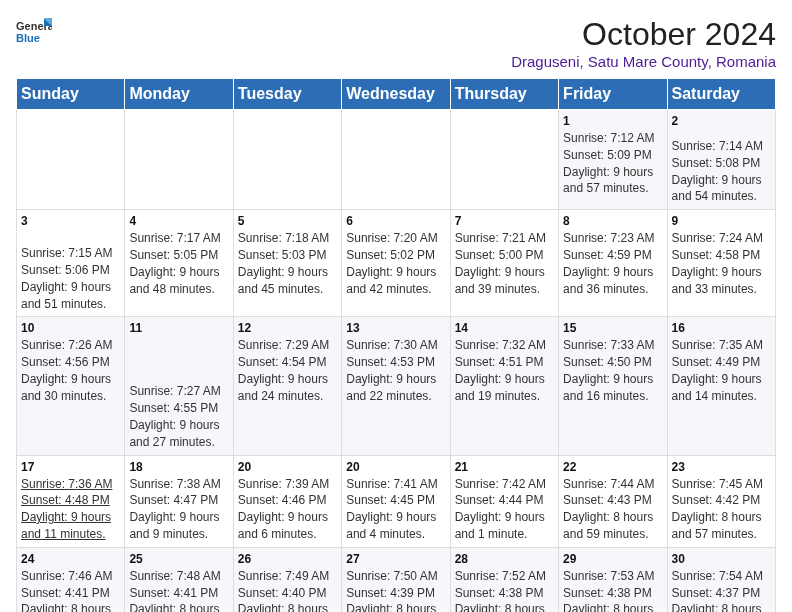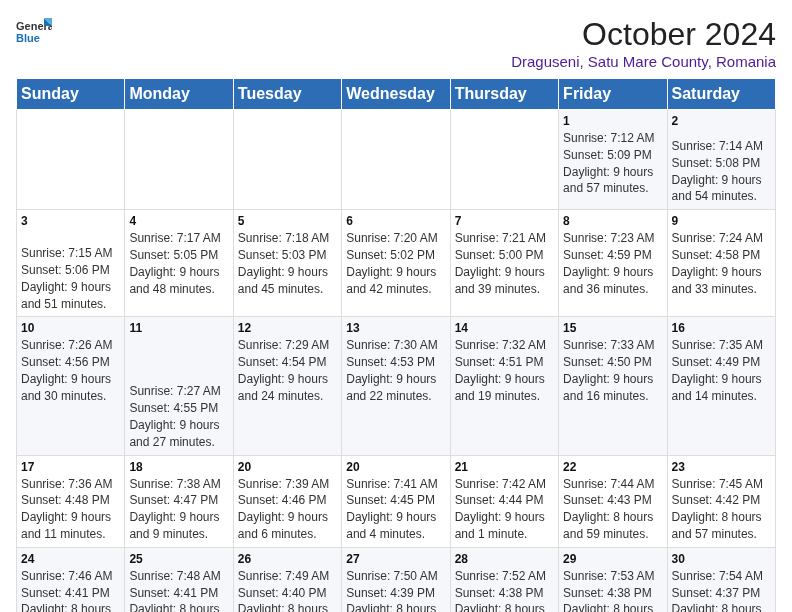--- a/index.html
+++ b/index.html
@@ -214,21 +214,21 @@
         <td>
           <div class="day-number">16</div>
           <div class="day-info" style="white-space: pre-line;">Sunrise: 7:35 AM
 Sunset: 4:49 PM
 Daylight: 9 hours and 14 minutes.</div>
         </td>
       </tr>
       <tr>
         <td>
           <div class="day-number">17</div>
-          <div class="day-info" style="white-space: pre-line;">Sunrise: 7:36 AM
+          <div class="day-info" style="white-space: pre-line; text-decoration: underline;">Sunrise: 7:36 AM
 Sunset: 4:48 PM
 Daylight: 9 hours and 11 minutes.</div>
         </td>
         <td>
           <div class="day-number">18</div>
           <div class="day-info" style="white-space: pre-line;">Sunrise: 7:38 AM
 Sunset: 4:47 PM
 Daylight: 9 hours and 9 minutes.</div>
         </td>
         <td>

